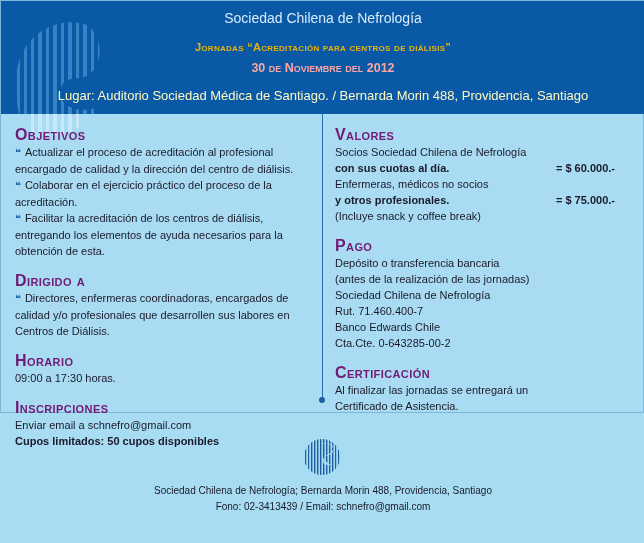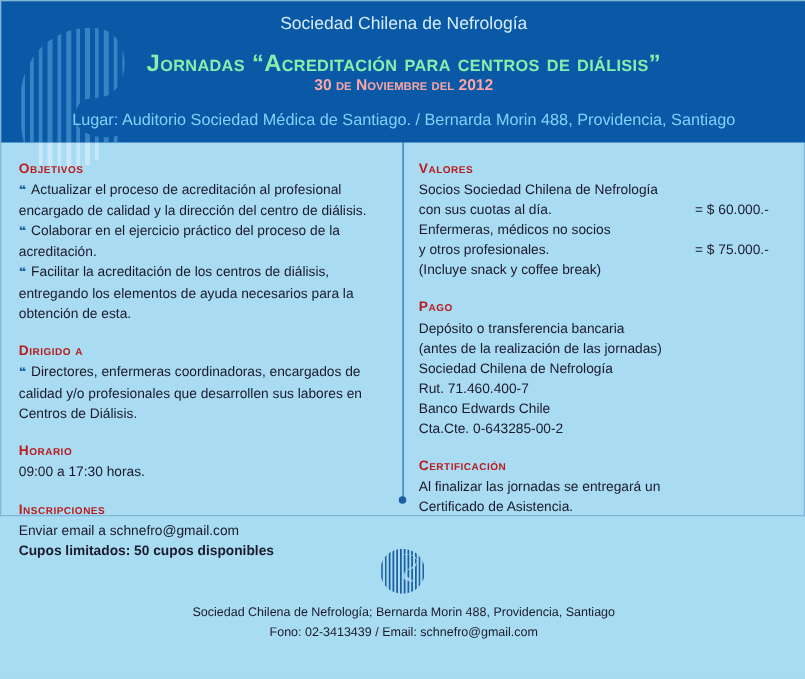--- a/index.html
+++ b/index.html
@@ -4,39 +4,39 @@
 <style>
   * { margin: 0; padding: 0; box-sizing: border-box; }
   html, body { width: 644px; height: 543px; overflow: hidden; background: #a8dcf2; }
   body { font-family: "Liberation Sans", "DejaVu Sans", sans-serif; color: #1a1a2a; position: relative; }
 
   .page { position: absolute; left: 0; top: 0; width: 644px; height: 413px; background: #a9dbf3; border: 1px solid #7fb6d8; }
 
   .header { position: absolute; left: 0; top: 0; width: 644px; height: 113px; background: #0a59a6; overflow: hidden; }
   .header .wm { position: absolute; left: 10px; top: 12px; width: 95px; height: 140px; }
   .header .org { position: absolute; left: 0; width: 644px; top: 9px; text-align: center; font-size: 14px; color: #d6ecfa; }
-  .header .title { position: absolute; left: 0; width: 644px; top: 40px; text-align: center; font-size: 19px; font-weight: bold; color: #86efac; letter-spacing: 0.3px; font-variant: small-caps; }
+  .header .title { position: absolute; left: 0; width: 644px; top: 40px; text-align: center; font-size: 11px; font-weight: bold; color: #eab308; letter-spacing: 0.3px; font-variant: small-caps; }
   .header .date { position: absolute; left: 0; width: 644px; top: 60px; text-align: center; font-size: 12.5px; font-weight: bold; color: #fca5a5; font-variant: small-caps; }
-  .header .venue { position: absolute; left: 0; width: 644px; top: 87px; text-align: center; font-size: 13px; color: #7dd3fc; }
+  .header .venue { position: absolute; left: 0; width: 644px; top: 87px; text-align: center; font-size: 13px; color: #fef9c3; }
 
   .watermark-bottom { position: absolute; left: 10px; top: 113px; width: 95px; height: 22px; overflow: hidden; opacity: 0.5; }
 
   .divider { position: absolute; left: 321px; top: 113px; width: 1px; height: 285px; background: #2a6fad; }
   .divider-dot { position: absolute; left: 318px; top: 396px; width: 6px; height: 6px; border-radius: 50%; background: #1a5fa0; }
 
   .col { position: absolute; font-size: 11px; line-height: 16px; color: #1a1a2a; }
   .col.left { left: 14px; top: 126px; width: 300px; }
   .col.right { left: 334px; top: 126px; width: 300px; }
 
-  .sec-title { font-variant: small-caps; font-weight: bold; color: #b91c1c; font-size: 11px; letter-spacing: 0.4px; line-height: 16px; margin-bottom: 1px; }
+  .sec-title { font-variant: small-caps; font-weight: bold; color: #701a75; font-size: 16px; letter-spacing: 0.4px; line-height: 16px; margin-bottom: 1px; }
   .sec { margin-bottom: 14px; }
   .bullet { color: #1a62a8; font-weight: bold; font-size: 10px; margin-right: 4px; }
   .line { display: block; }
   .bold { font-weight: bold; }
-  .price-row { display: flex; justify-content: space-between; width: 280px; }
+  .price-row { display: flex; justify-content: space-between; width: 280px; font-weight: bold; }
 
   .footer-logo { position: absolute; left: 302px; top: 437px; width: 38px; height: 38px; }
   .footer { position: absolute; left: 0; top: 482px; width: 644px; text-align: center; }
   .footer .sec-title { font-size: 13px; color: #1a62a8; }
   .footer .l { font-size: 10px; line-height: 16px; color: #1a1a2a; }
 </style>
 </head>
 <body>
 
 <div class="page">

